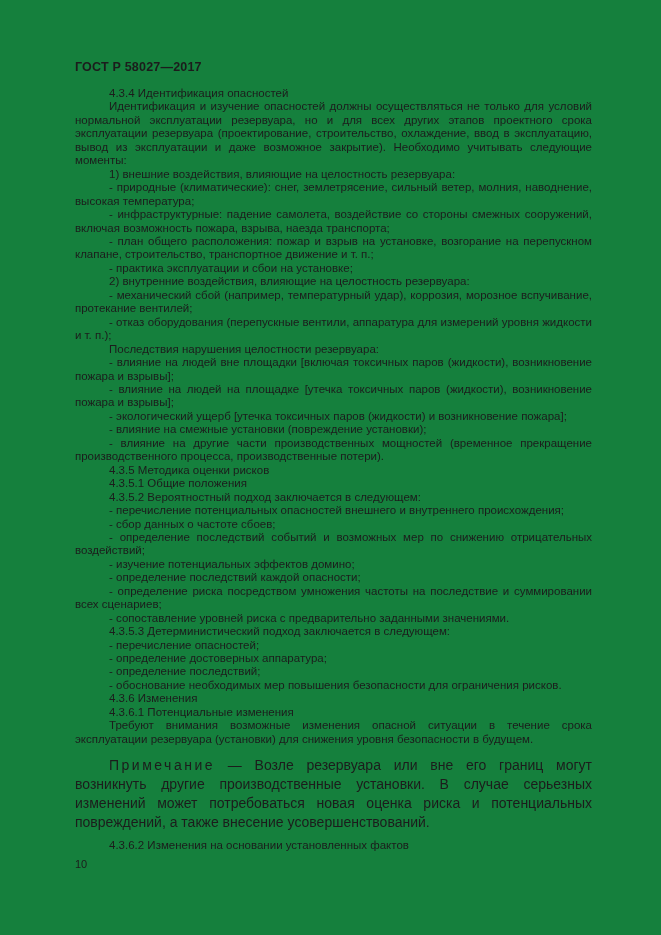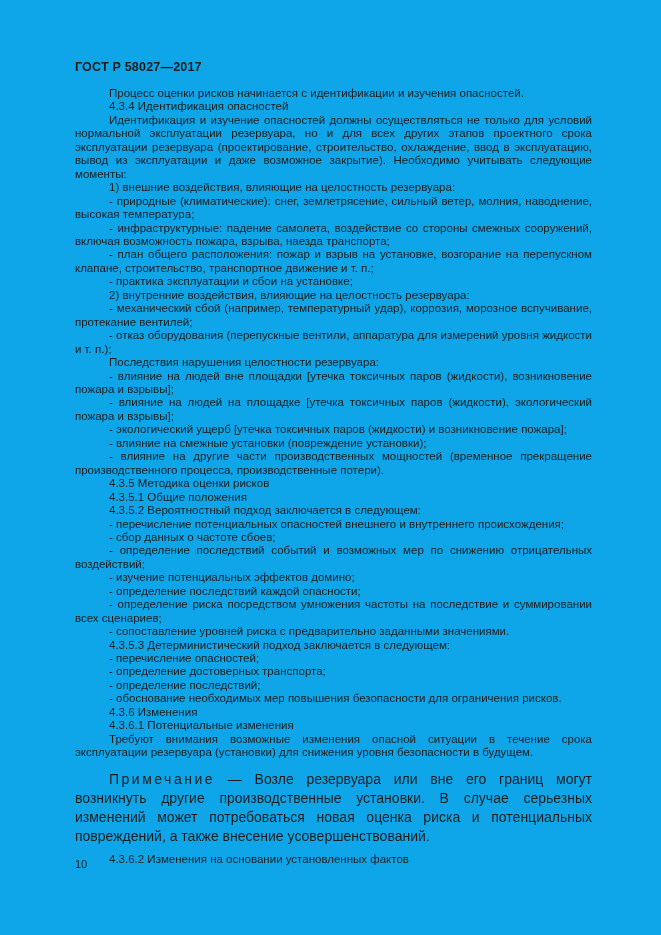--- a/index.html
+++ b/index.html
@@ -4,21 +4,21 @@
 <style>
   html, body { margin: 0; padding: 0; }
   body {
     width: 661px; height: 935px;
     background: #f4f4f2;
     font-family: "Liberation Sans", sans-serif;
   }
   .page {
     position: relative;
     width: 661px; height: 935px;
-    background: #0ea5e9;
+    background: #15803d;
     overflow: hidden;
     color: #1c1c1c;
   }
   .doc-header {
     position: absolute;
     left: 75px; top: 60px;
     font-size: 12.5px;
     font-weight: bold;
     letter-spacing: 0.2px;
     white-space: nowrap;
@@ -53,50 +53,49 @@
     margin-top: 16px;
   }
 </style>
 </head>
 <body>
 
 <div class="page">
   <div class="doc-header">ГОСТ Р 58027—2017</div>
 
   <div class="doc-content">
-      <p class="body">Процесс оценки рисков начинается с идентификации и изучения опасностей.</p>
       <p class="heading">4.3.4 Идентификация опасностей</p>
       <p class="body">Идентификация и изучение опасностей должны осуществляться не только для условий нормальной эксплуатации резервуара, но и для всех других этапов проектного срока эксплуатации резервуара (проектирование, строительство, охлаждение, ввод в эксплуатацию, вывод из эксплуатации и даже возможное закрытие). Необходимо учитывать следующие моменты:</p>
       <p class="body">1) внешние воздействия, влияющие на целостность резервуара:</p>
       <p class="body">- природные (климатические): снег, землетрясение, сильный ветер, молния, наводнение, высокая температура;</p>
       <p class="body">- инфраструктурные: падение самолета, воздействие со стороны смежных сооружений, включая возможность пожара, взрыва, наезда транспорта;</p>
       <p class="body">- план общего расположения: пожар и взрыв на установке, возгорание на перепускном клапане, строительство, транспортное движение и т. п.;</p>
       <p class="body">- практика эксплуатации и сбои на установке;</p>
       <p class="body">2) внутренние воздействия, влияющие на целостность резервуара:</p>
       <p class="body">- механический сбой (например, температурный удар), коррозия, морозное вспучивание, протекание вентилей;</p>
       <p class="body">- отказ оборудования (перепускные вентили, аппаратура для измерений уровня жидкости и т. п.);</p>
       <p class="body">Последствия нарушения целостности резервуара:</p>
-      <p class="body">- влияние на людей вне площадки [утечка токсичных паров (жидкости), возникновение пожара и взрывы];</p>
-      <p class="body">- влияние на людей на площадке [утечка токсичных паров (жидкости), экологический пожара и взрывы];</p>
+      <p class="body">- влияние на людей вне площадки [включая токсичных паров (жидкости), возникновение пожара и взрывы];</p>
+      <p class="body">- влияние на людей на площадке [утечка токсичных паров (жидкости), возникновение пожара и взрывы];</p>
       <p class="body">- экологический ущерб [утечка токсичных паров (жидкости) и возникновение пожара];</p>
       <p class="body">- влияние на смежные установки (повреждение установки);</p>
       <p class="body">- влияние на другие части производственных мощностей (временное прекращение производственного процесса, производственные потери).</p>
       <p class="heading">4.3.5 Методика оценки рисков</p>
       <p class="body">4.3.5.1 Общие положения</p>
       <p class="body">4.3.5.2 Вероятностный подход заключается в следующем:</p>
       <p class="body">- перечисление потенциальных опасностей внешнего и внутреннего происхождения;</p>
       <p class="body">- сбор данных о частоте сбоев;</p>
       <p class="body">- определение последствий событий и возможных мер по снижению отрицательных воздействий;</p>
       <p class="body">- изучение потенциальных эффектов домино;</p>
       <p class="body">- определение последствий каждой опасности;</p>
       <p class="body">- определение риска посредством умножения частоты на последствие и суммировании всех сценариев;</p>
       <p class="body">- сопоставление уровней риска с предварительно заданными значениями.</p>
       <p class="body">4.3.5.3 Детерминистический подход заключается в следующем:</p>
       <p class="body">- перечисление опасностей;</p>
-      <p class="body">- определение достоверных транспорта;</p>
+      <p class="body">- определение достоверных аппаратура;</p>
       <p class="body">- определение последствий;</p>
       <p class="body">- обоснование необходимых мер повышения безопасности для ограничения рисков.</p>
       <p class="heading">4.3.6 Изменения</p>
       <p class="body">4.3.6.1 Потенциальные изменения</p>
       <p class="body">Требуют внимания возможные изменения опасной ситуации в течение срока эксплуатации резервуара (установки) для снижения уровня безопасности в будущем.</p>
       <p class="note"><span class="note-label">Примечание</span> — Возле резервуара или вне его границ могут возникнуть другие производственные установки. В случае серьезных изменений может потребоваться новая оценка риска и потенциальных повреждений, а также внесение усовершенствований.</p>
       <p class="body">4.3.6.2 Изменения на основании установленных фактов</p>
     </div>
 
   <div class="page-number">10</div>

